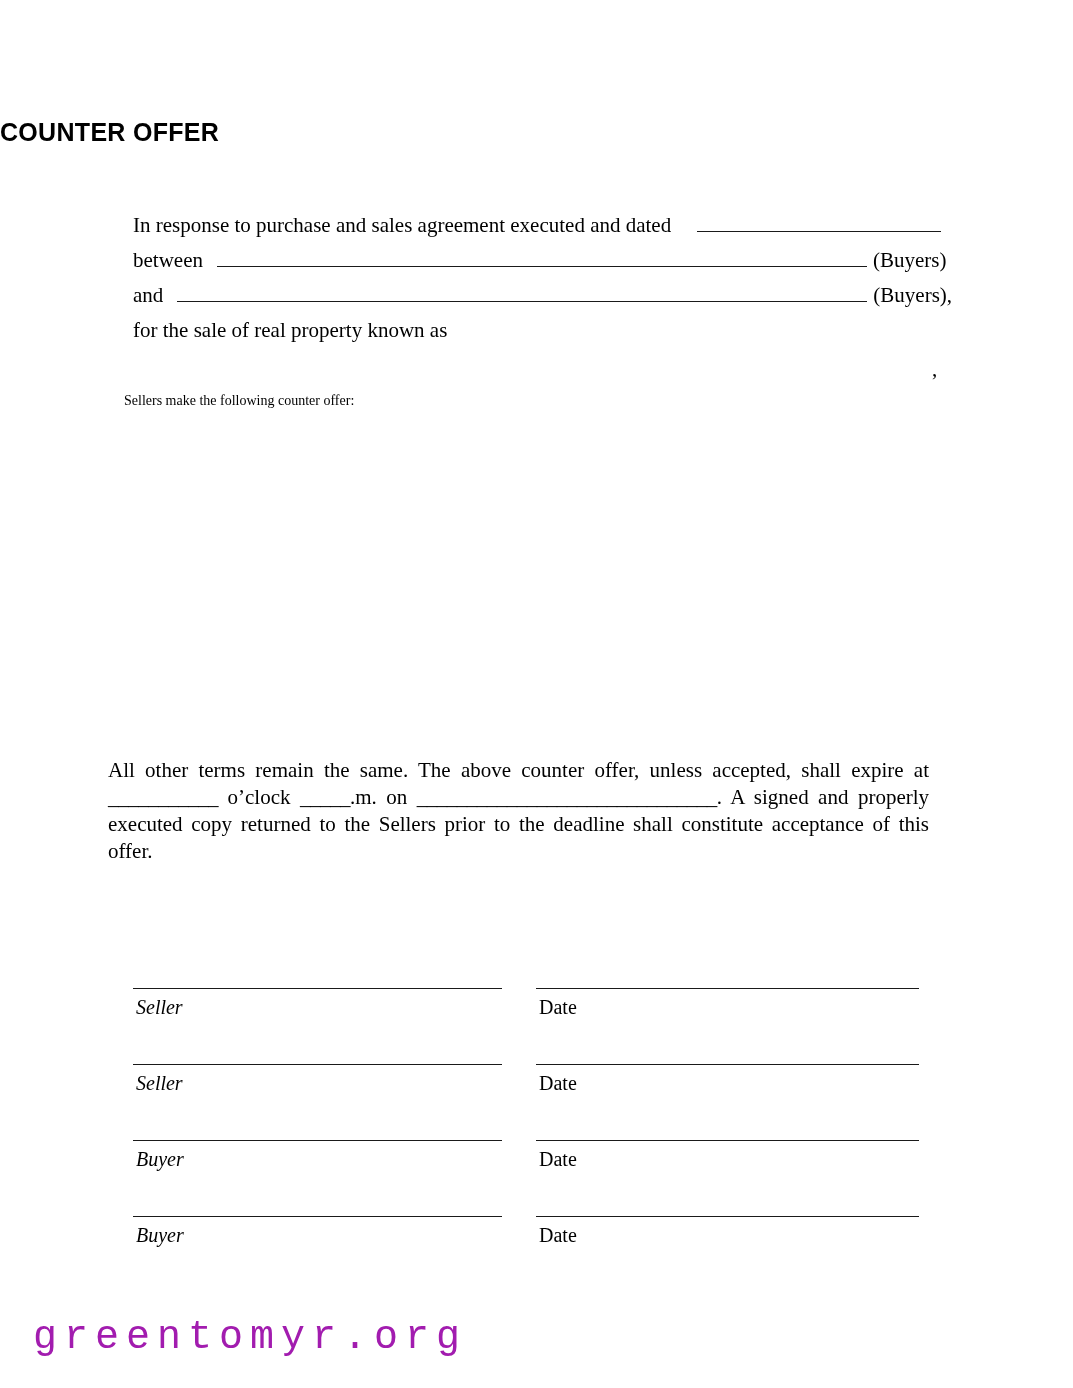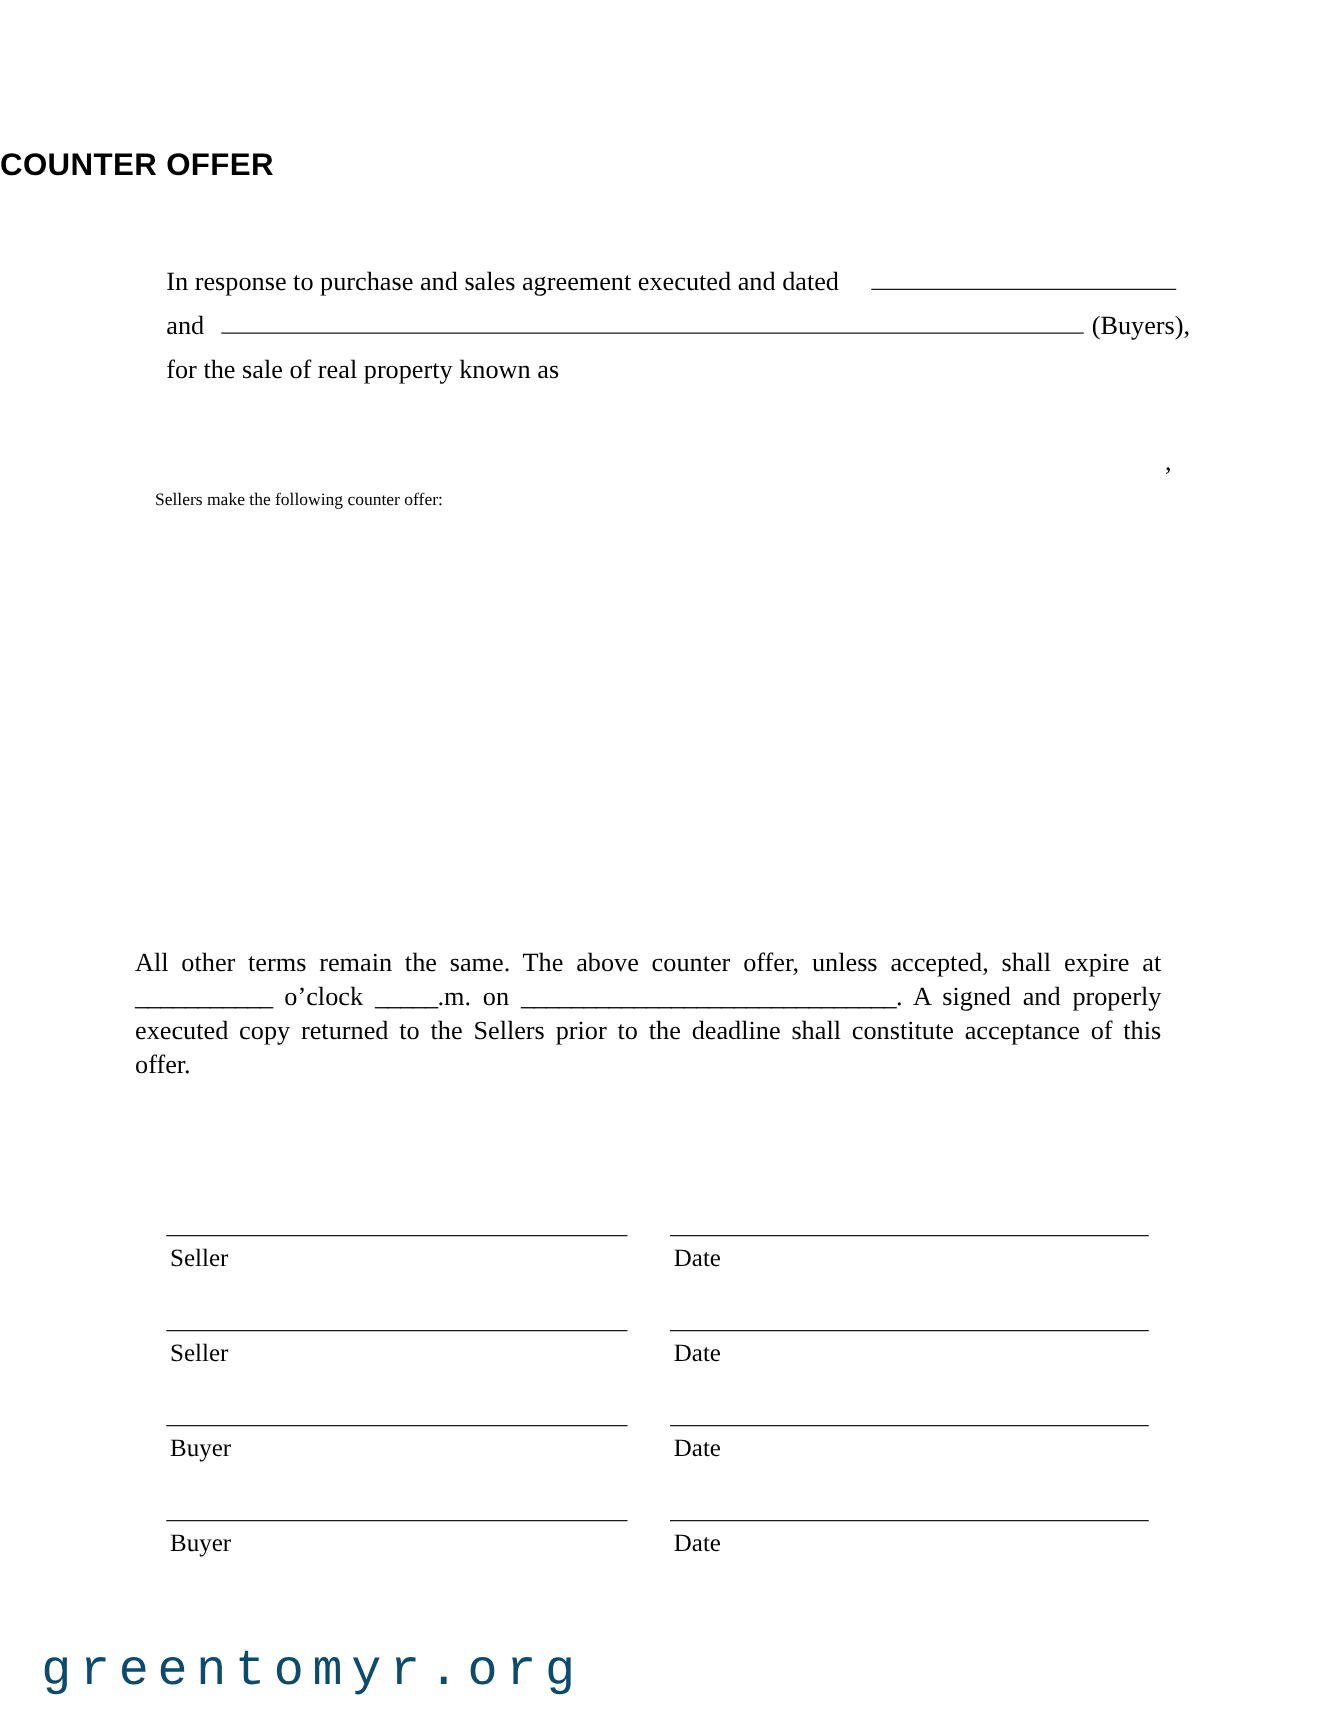--- a/index.html
+++ b/index.html
@@ -104,21 +104,21 @@
     width: 1073px;
   }
   .sig-row {
     position: relative;
     height: 76px;
   }
   .sig-cell {
     position: absolute;
     top: 0;
   }
-  .sig-cell.left  { left: 133px;  width: 369px; }
+  .sig-cell.left  { left: 133px;  width: 369px; font-style: italic; }
   .sig-cell.right { left: 536px;  width: 383px; }
   .sig-line {
     border-top: 1.8px solid #1a1a1a;
     width: 100%;
     height: 0;
   }
   .sig-label {
     font-size: 20px;
     line-height: 24px;
     padding-top: 6px;
@@ -126,37 +126,40 @@
   }
 
   
   .watermark {
     position: absolute;
     left: 33px;
     top: 1315px;
     font-family: "Liberation Mono", "DejaVu Sans Mono", monospace;
     font-size: 40px;
     letter-spacing: 7px;
-    color: #0c4a6e;
+    color: #a21caf;
     white-space: nowrap;
   }
 </style>
 </head>
 <body>
 
 <div class="page">
 
   <div class="doc-title">COUNTER OFFER</div>
 
   <div class="intro">
 
     <div class="row">
       <span>In response to purchase and sales agreement executed and dated</span><span class="fill fill-dated"></span>
     </div>
 
+    <div class="row">
+      <span>between</span><span class="fill fill-between"></span><span class="tag-right">(Buyers)</span>
+    </div>
 
     <div class="row">
       <span>and</span><span class="fill fill-and"></span><span class="tag-right">(Buyers),</span>
     </div>
 
     <div class="row">
       <span>for the sale of real property known as</span>
     </div>
 
   </div>

